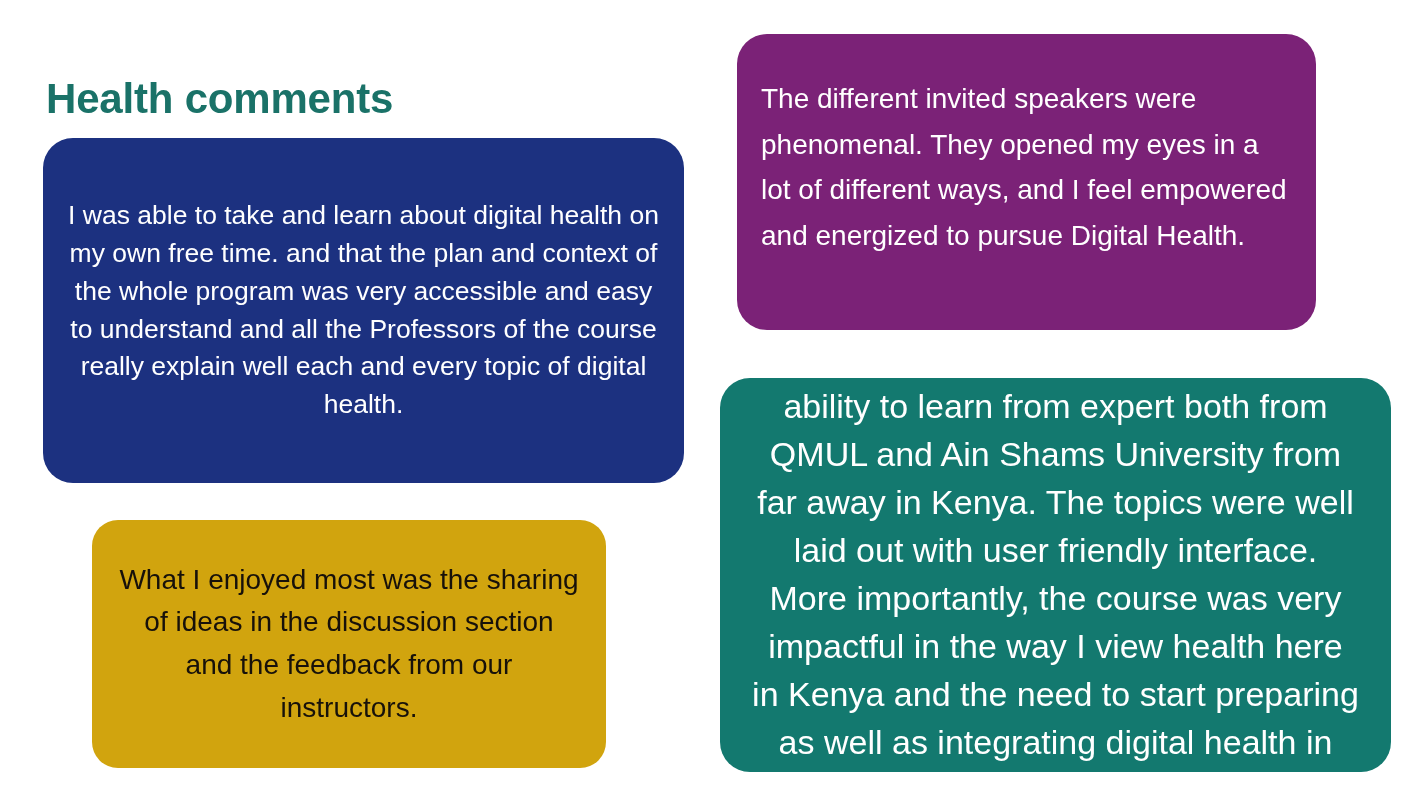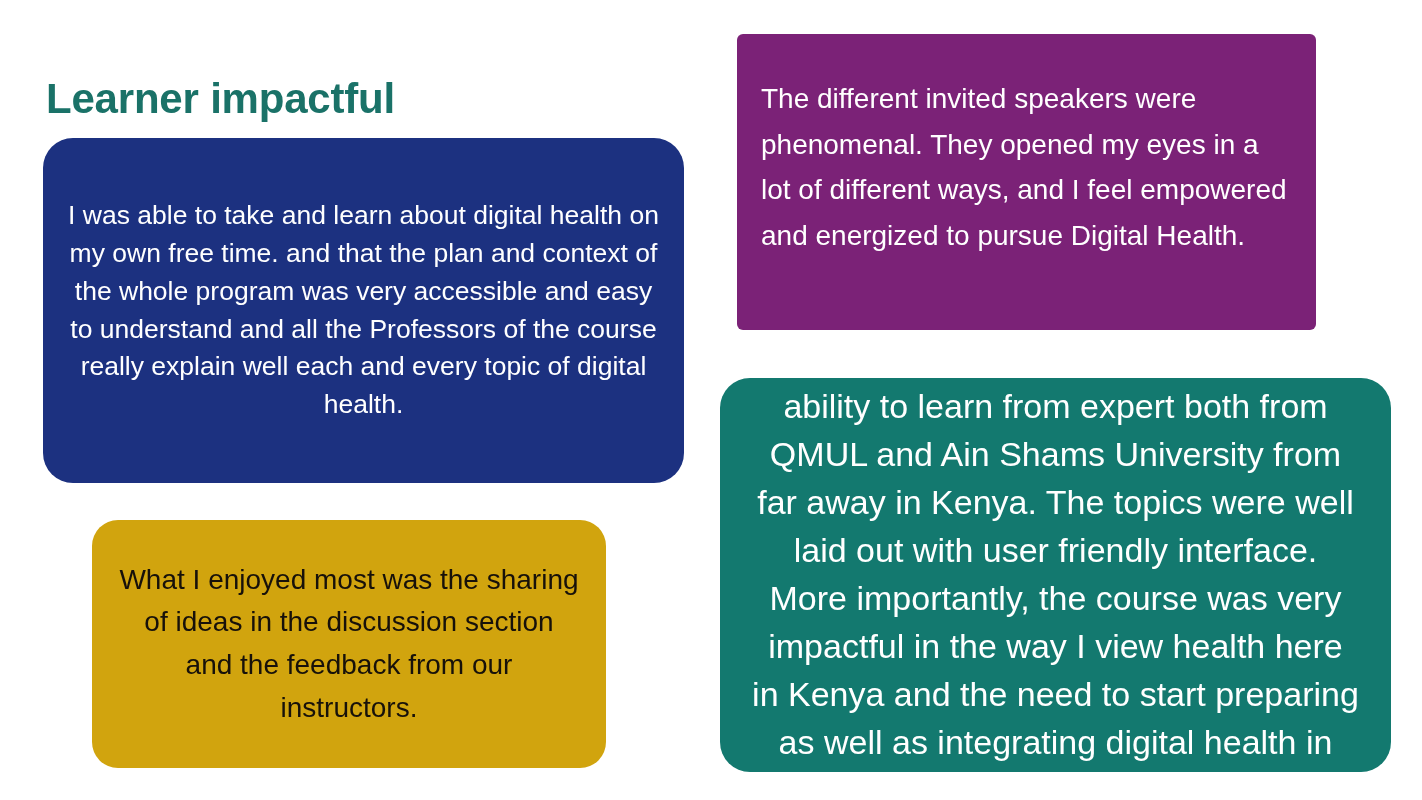--- a/index.html
+++ b/index.html
@@ -89,21 +89,21 @@
     line-height: 1.52;
   }
 
   
   #card-purple {
     left: 737px;
     top: 34px;
     width: 579px;
     height: 296px;
     background: #7b2277;
-    border-radius: 6px;
+    border-radius: 30px;
     padding: 20px 22px 20px 24px;
     align-items: flex-end;
     justify-content: flex-start;
   }
   #card-purple .comment-text {
     text-align: left;
     font-size: 28px;
     line-height: 1.63;
     padding-top: 22px;
   }
@@ -123,21 +123,21 @@
     text-align: center;
     font-size: 34px;
     line-height: 1.41;
   }
 </style>
 </head>
 <body>
 
 <div id="slide">
 
-  <h1 id="slide-title">Learner impactful</h1>
+  <h1 id="slide-title">Health comments</h1>
 
   <div class="comment-card" id="card-gold">
     <p class="comment-text">What I enjoyed most was the sharing of ideas in the discussion section and the feedback from our instructors.</p>
   </div>
 
   <div class="comment-card" id="card-blue">
     <p class="comment-text">I was able to take and learn about digital health on my own free time. and that the plan and context of the whole program was very accessible and easy to understand and all the Professors of the course really explain well each and every topic of digital health.</p>
   </div>
 
   <div class="comment-card" id="card-purple">

